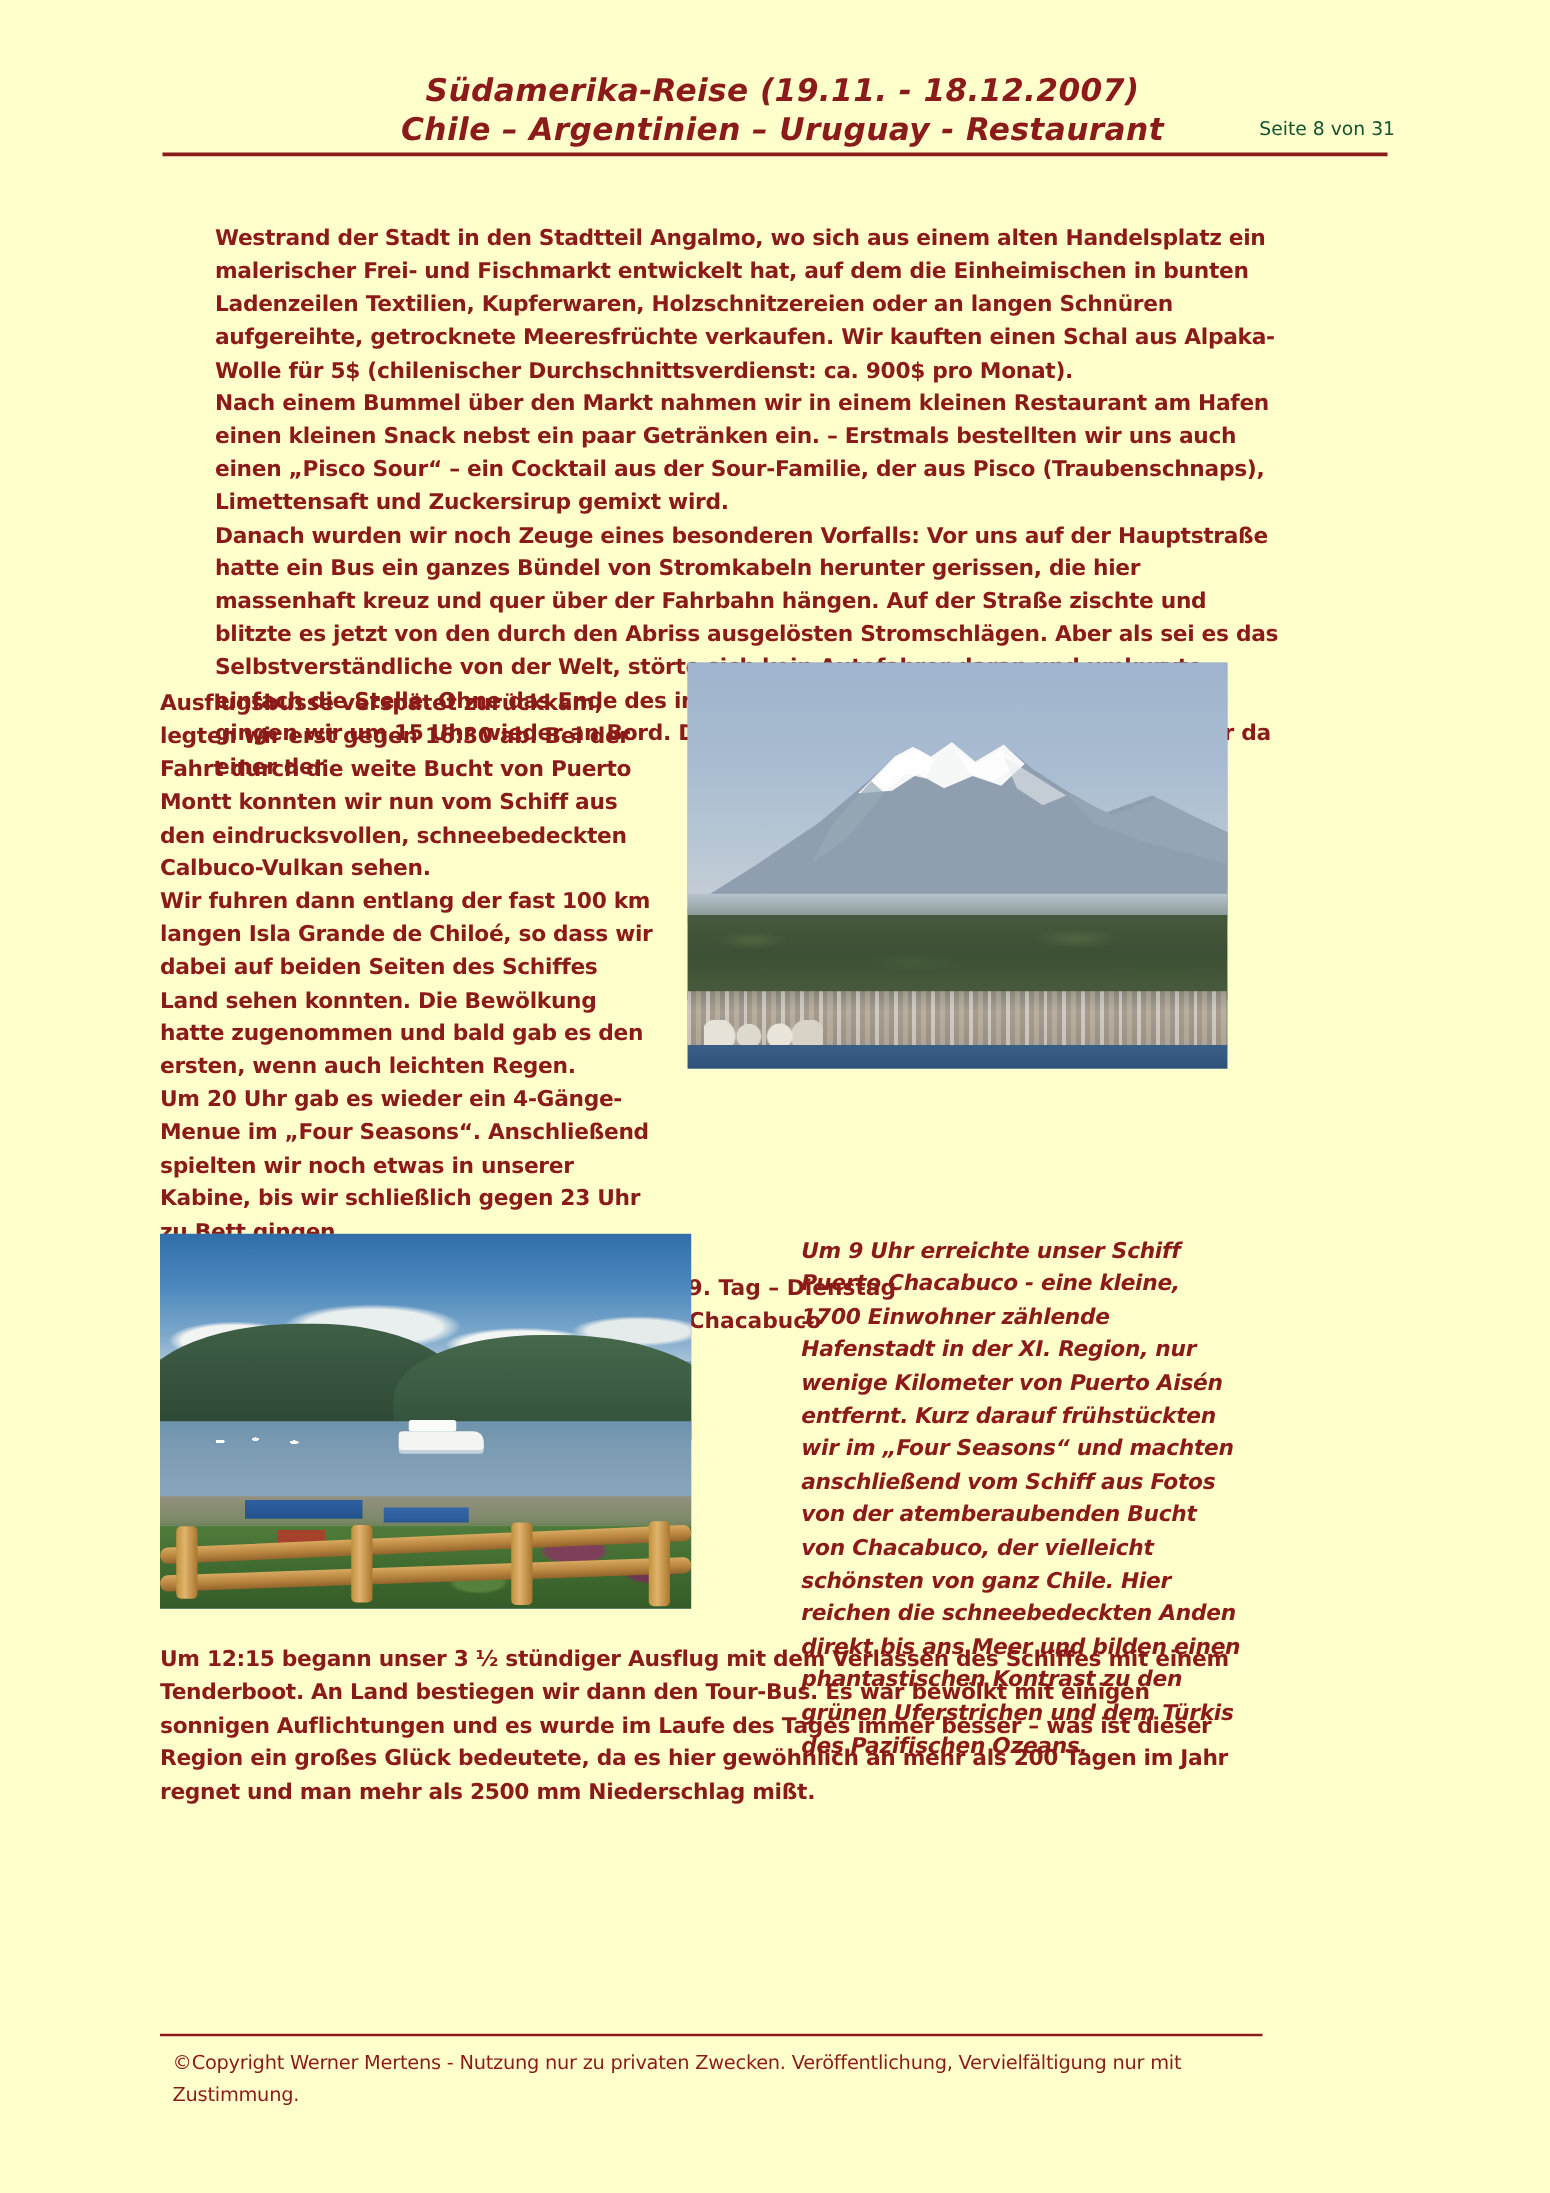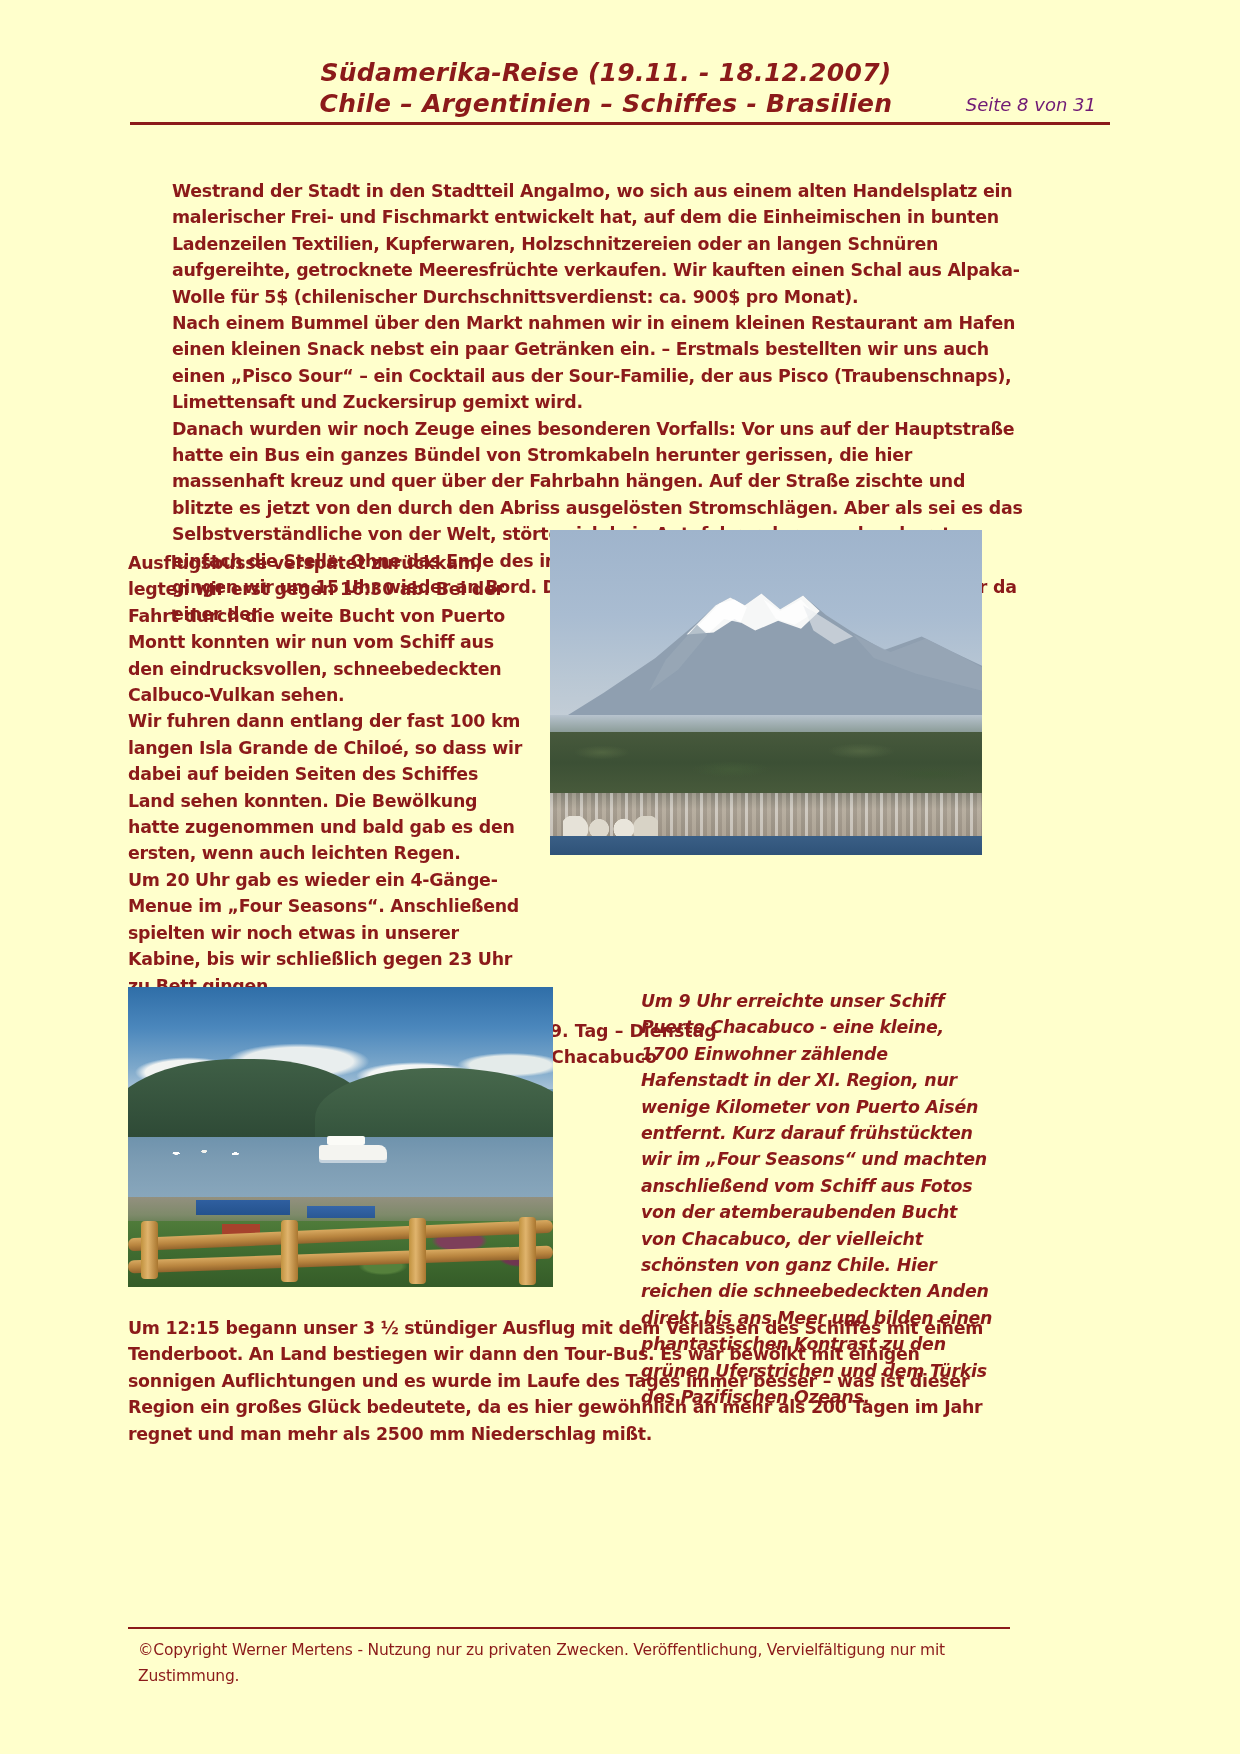--- a/index.html
+++ b/index.html
@@ -17,21 +17,21 @@
   }
   .page {
     position: absolute;
     inset: 0;
     padding: 0;
   }
 
   
   .header {
     position: absolute;
-    left: 116px;
+    left: 136px;
     top: 58px;
     width: 980px;
   }
   .hdr-line1, .hdr-line2 {
     font-family: "DejaVu Sans", sans-serif;
     font-style: italic;
     font-weight: bold;
     color: #8b1a1a;
     letter-spacing: 0.3px;
   }
@@ -48,24 +48,23 @@
     font-size: 25px;
     text-align: center;
     line-height: 32px;
     width: 100%;
   }
   .hdr-page {
     position: absolute;
     right: 0;
     top: 6px;
     font-family: "DejaVu Sans", sans-serif;
-    font-style: italic;
     font-weight: normal;
-    font-size: 18px;
-    color: #701a75;
+    font-size: 15px;
+    color: #14532d;
   }
   .hdr-rule {
     position: absolute;
     left: 130px;
     top: 122px;
     width: 980px;
     height: 3px;
     background: #8b1a1a;
   }
 
@@ -304,21 +303,21 @@
   }
 </style>
 </head>
 <body>
 
 <div class="page">
 
   <div class="header">
     <div class="hdr-line1">Südamerika-Reise (19.11. - 18.12.2007)</div>
     <div class="hdr-line2-wrap">
-      <div class="hdr-line2">Chile – Argentinien – Schiffes - Brasilien</div>
+      <div class="hdr-line2">Chile – Argentinien – Uruguay - Restaurant</div>
       <div class="hdr-page">Seite 8 von 31</div>
     </div>
   </div>
   <div class="hdr-rule"></div>
 
   <div class="para-top body-text">
     <div>Westrand der Stadt in den Stadtteil Angalmo, wo sich aus einem alten Handelsplatz ein malerischer Frei- und Fischmarkt entwickelt hat, auf dem die Einheimischen in bunten Ladenzeilen Textilien, Kupferwaren, Holzschnitzereien oder an langen Schnüren aufgereihte, getrocknete Meeresfrüchte verkaufen. Wir kauften einen Schal aus Alpaka-Wolle für 5$ (chilenischer Durchschnittsverdienst: ca. 900$ pro Monat).</div>
     <div>Nach einem Bummel über den Markt nahmen wir in einem kleinen Restaurant am Hafen einen kleinen Snack nebst ein paar Getränken ein. – Erstmals bestellten wir uns auch einen „Pisco Sour“ – ein Cocktail aus der Sour-Familie, der aus Pisco (Traubenschnaps), Limettensaft und Zuckersirup gemixt wird.</div>
     <div>Danach wurden wir noch Zeuge eines besonderen Vorfalls: Vor uns auf der Hauptstraße hatte ein Bus ein ganzes Bündel von Stromkabeln herunter gerissen, die hier massenhaft kreuz und quer über der Fahrbahn hängen. Auf der Straße zischte und blitzte es jetzt von den durch den Abriss ausgelösten Stromschlägen. Aber als sei es das Selbstverständliche von der Welt, störte sich kein Autofahrer daran und umkurvte einfach die Stelle. Ohne das Ende des inzwischen halbstündigen Chaos abzuwarten gingen wir um 15 Uhr wieder an Bord. Das Sailaway war für 16 Uhr vorgesehen, aber da einer der</div>
   </div>

